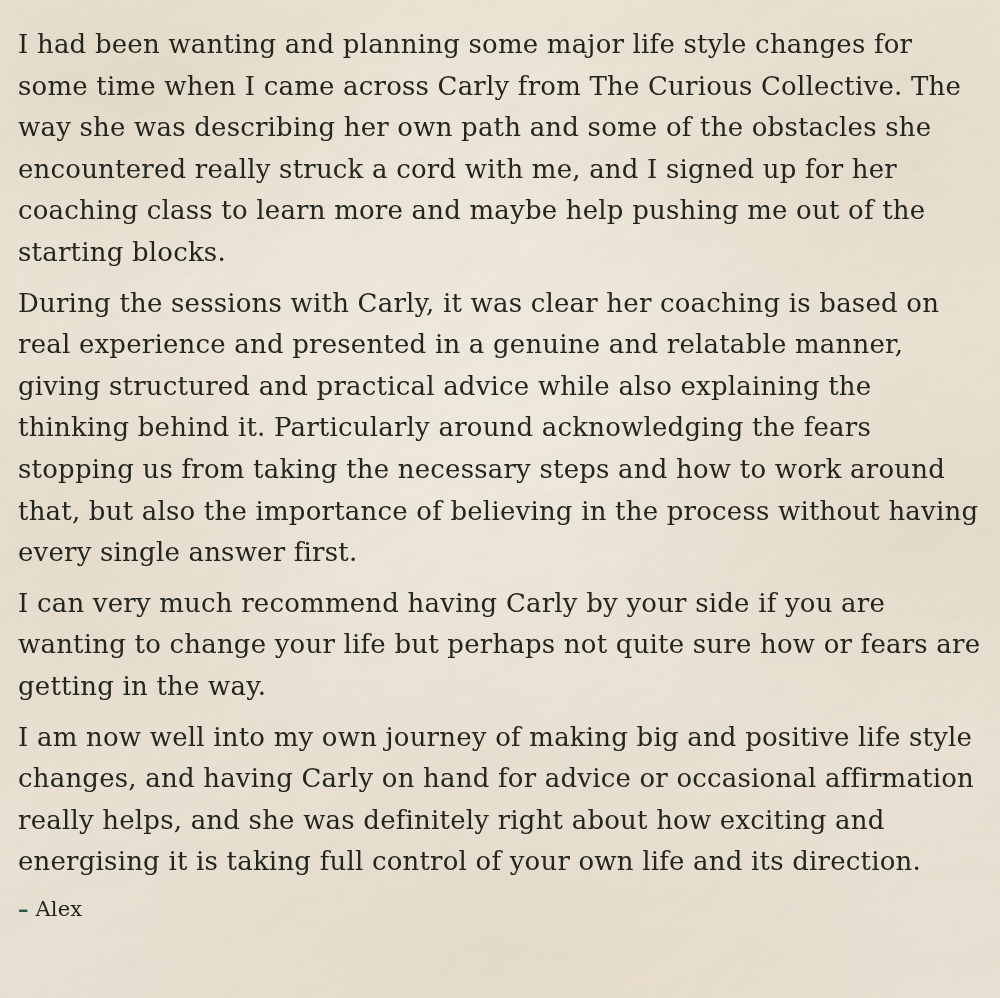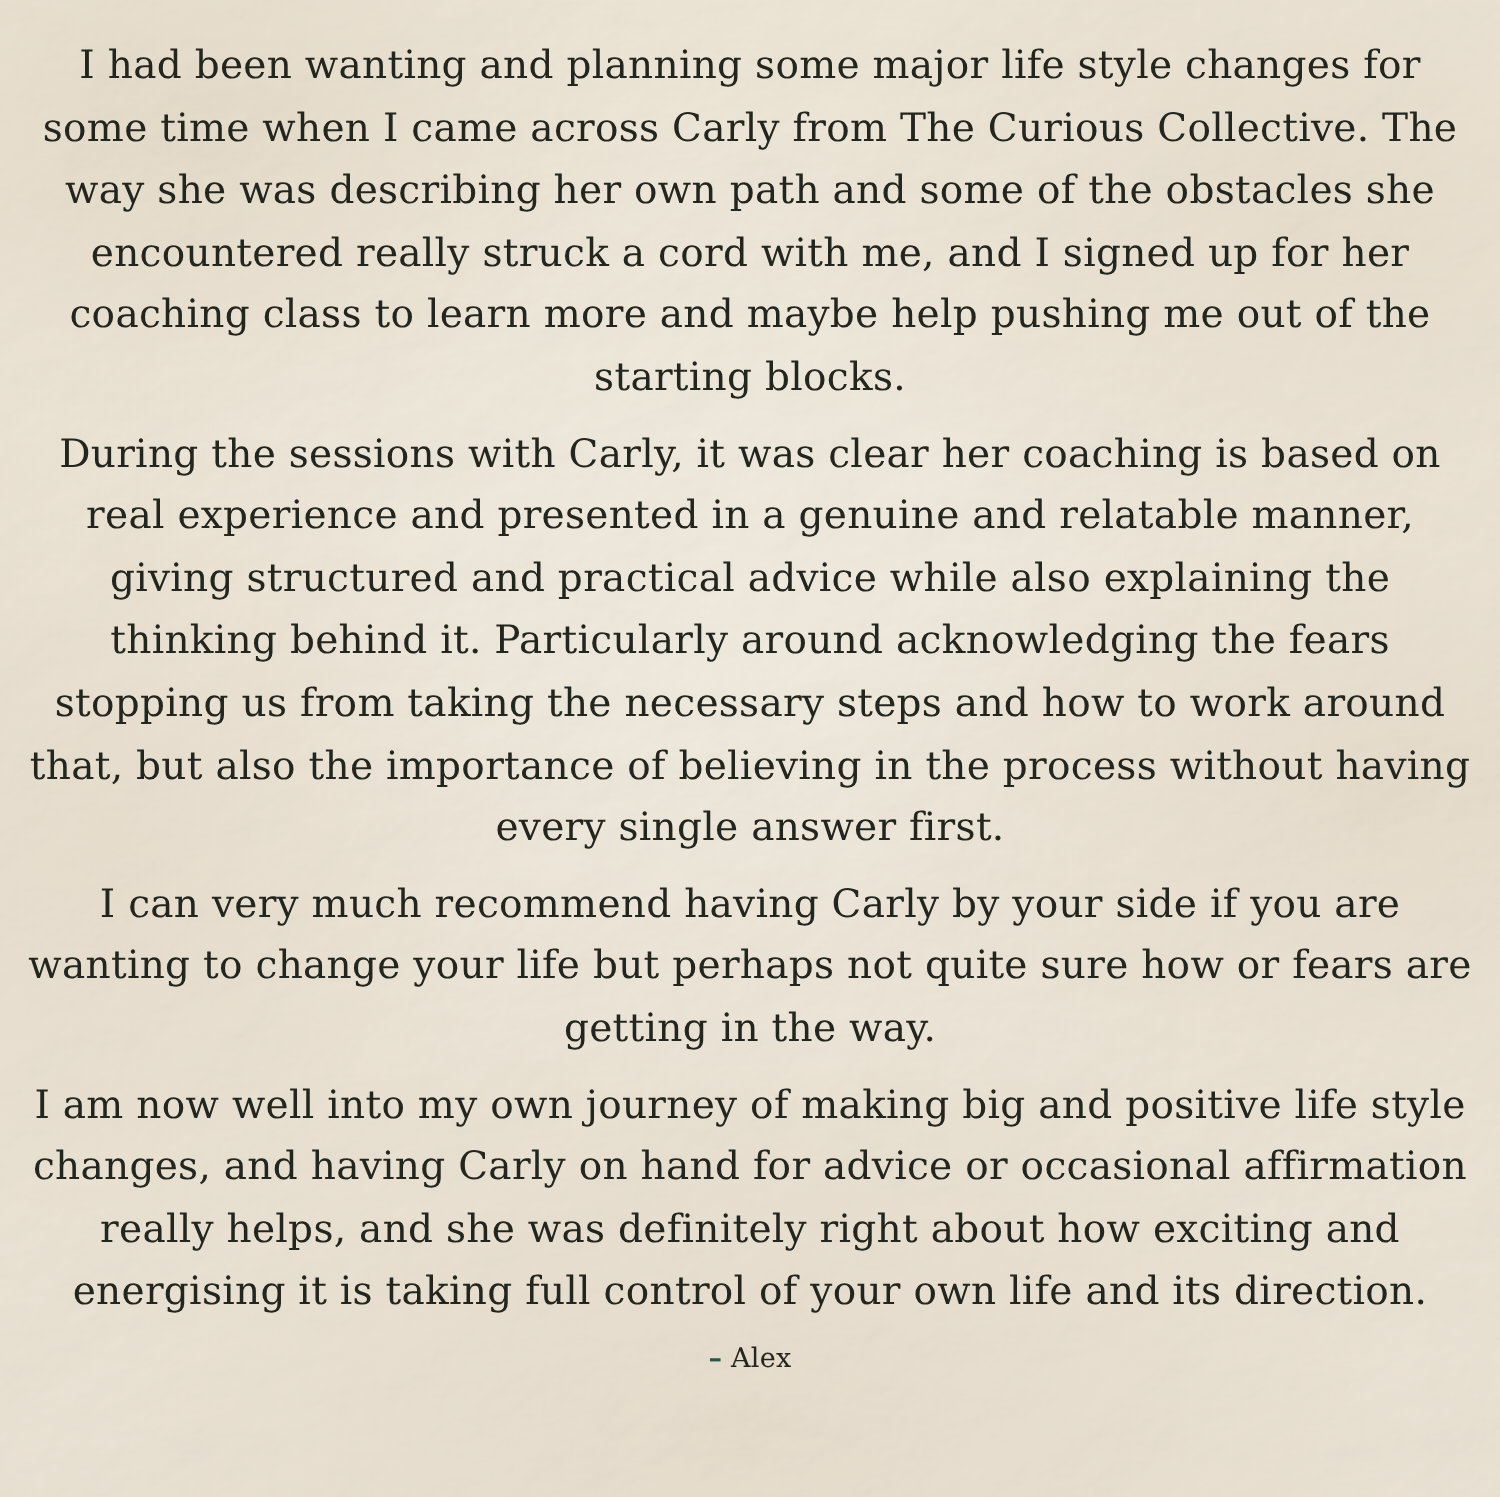--- a/index.html
+++ b/index.html
@@ -33,32 +33,32 @@
     mix-blend-mode: multiply;
     opacity: 0.32;
   }
   .testimonial {
     position: relative;
     z-index: 2;
     box-sizing: border-box;
     width: 1000px;
     height: 972px;
     padding: 24px 18px 10px 18px;
-    text-align: center;
+    text-align: left;
     color: #23251f;
     font-size: 26px;
     line-height: 1.6;
     letter-spacing: 0.2px;
   }
   .testimonial p {
     margin: 0 0 9px 0;
   }
   .signature {
     margin-top: 2px;
-    font-size: 18px;
+    font-size: 21px;
   }
   .signature .dash {
     color: #28564a;
     font-weight: bold;
     letter-spacing: 0;
   }
   .signature .name {
     color: #23251f;
   }
 </style>

